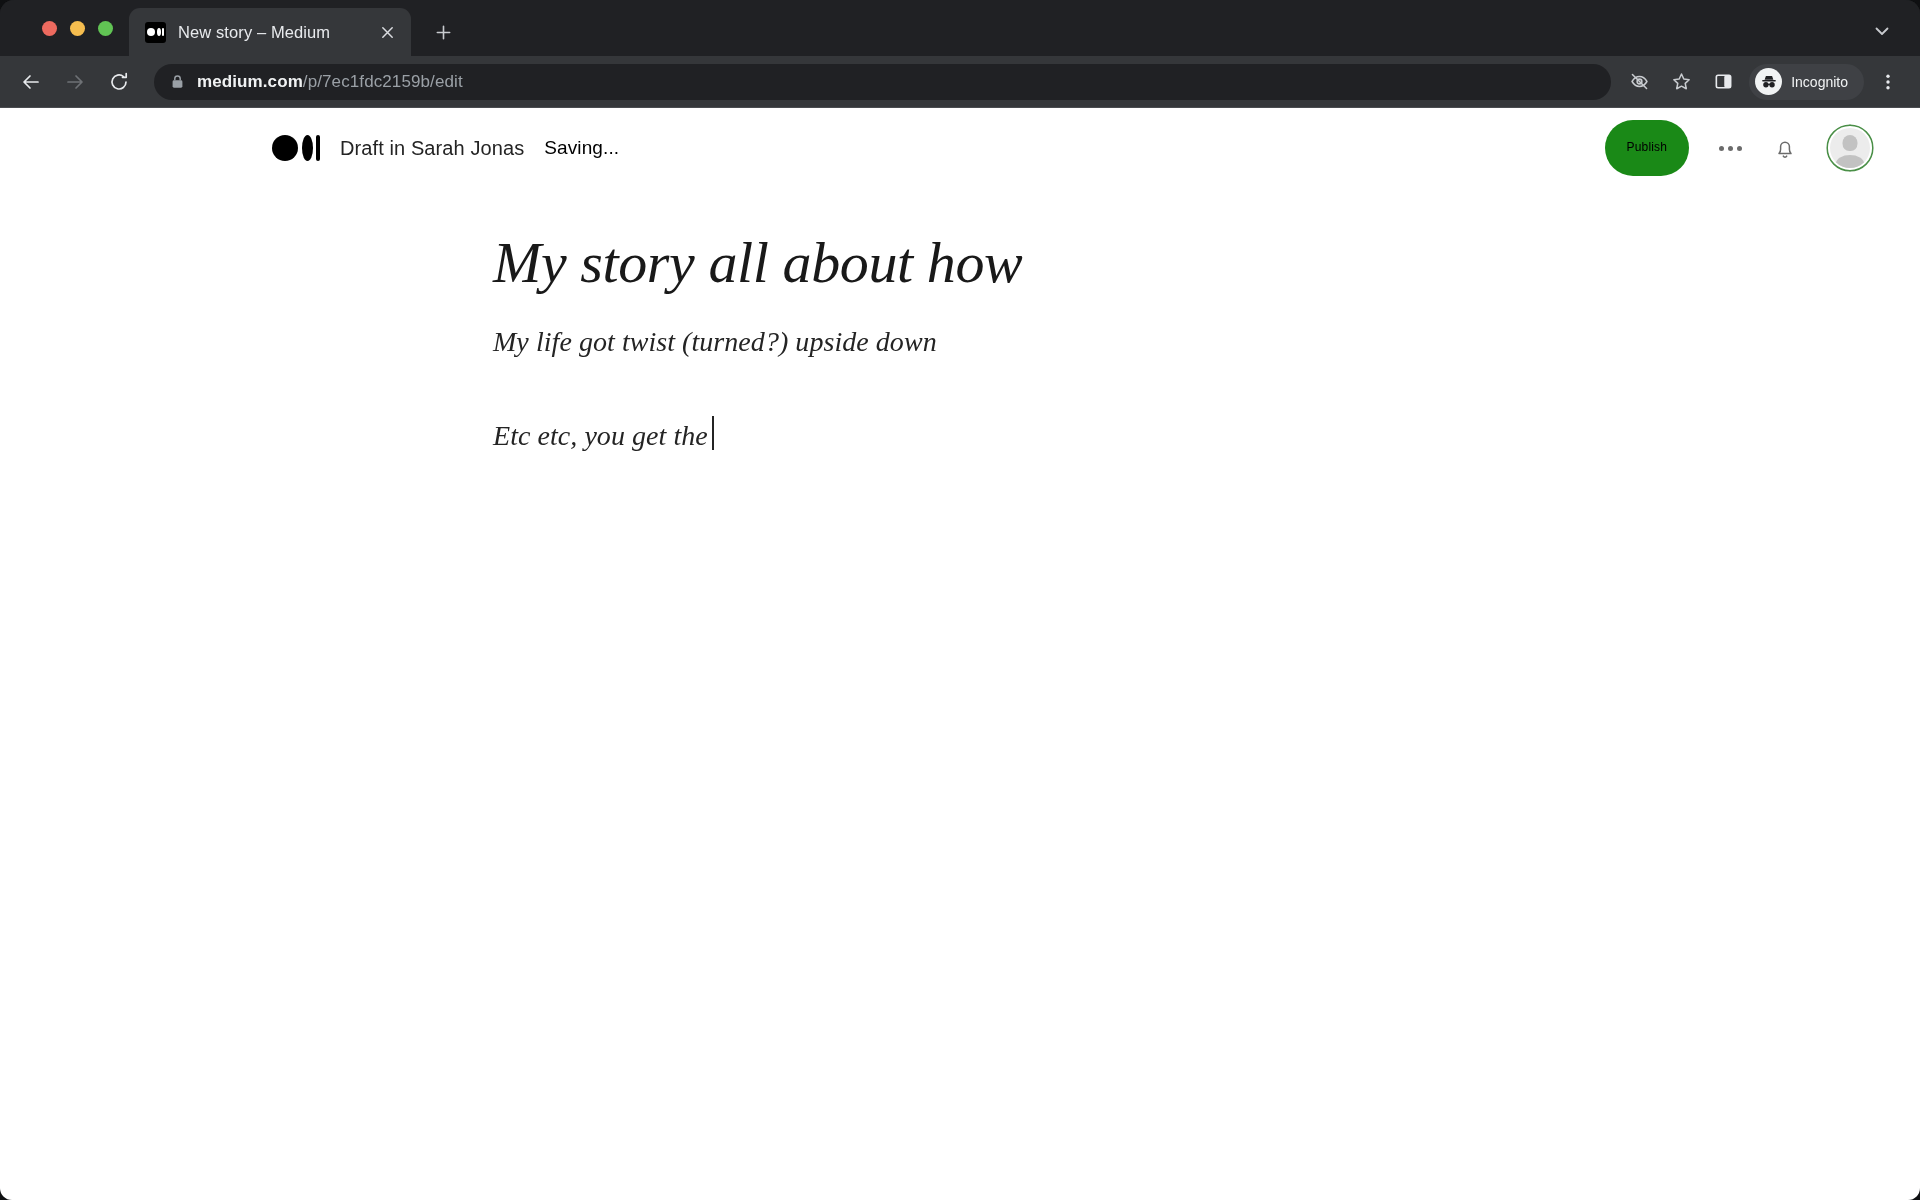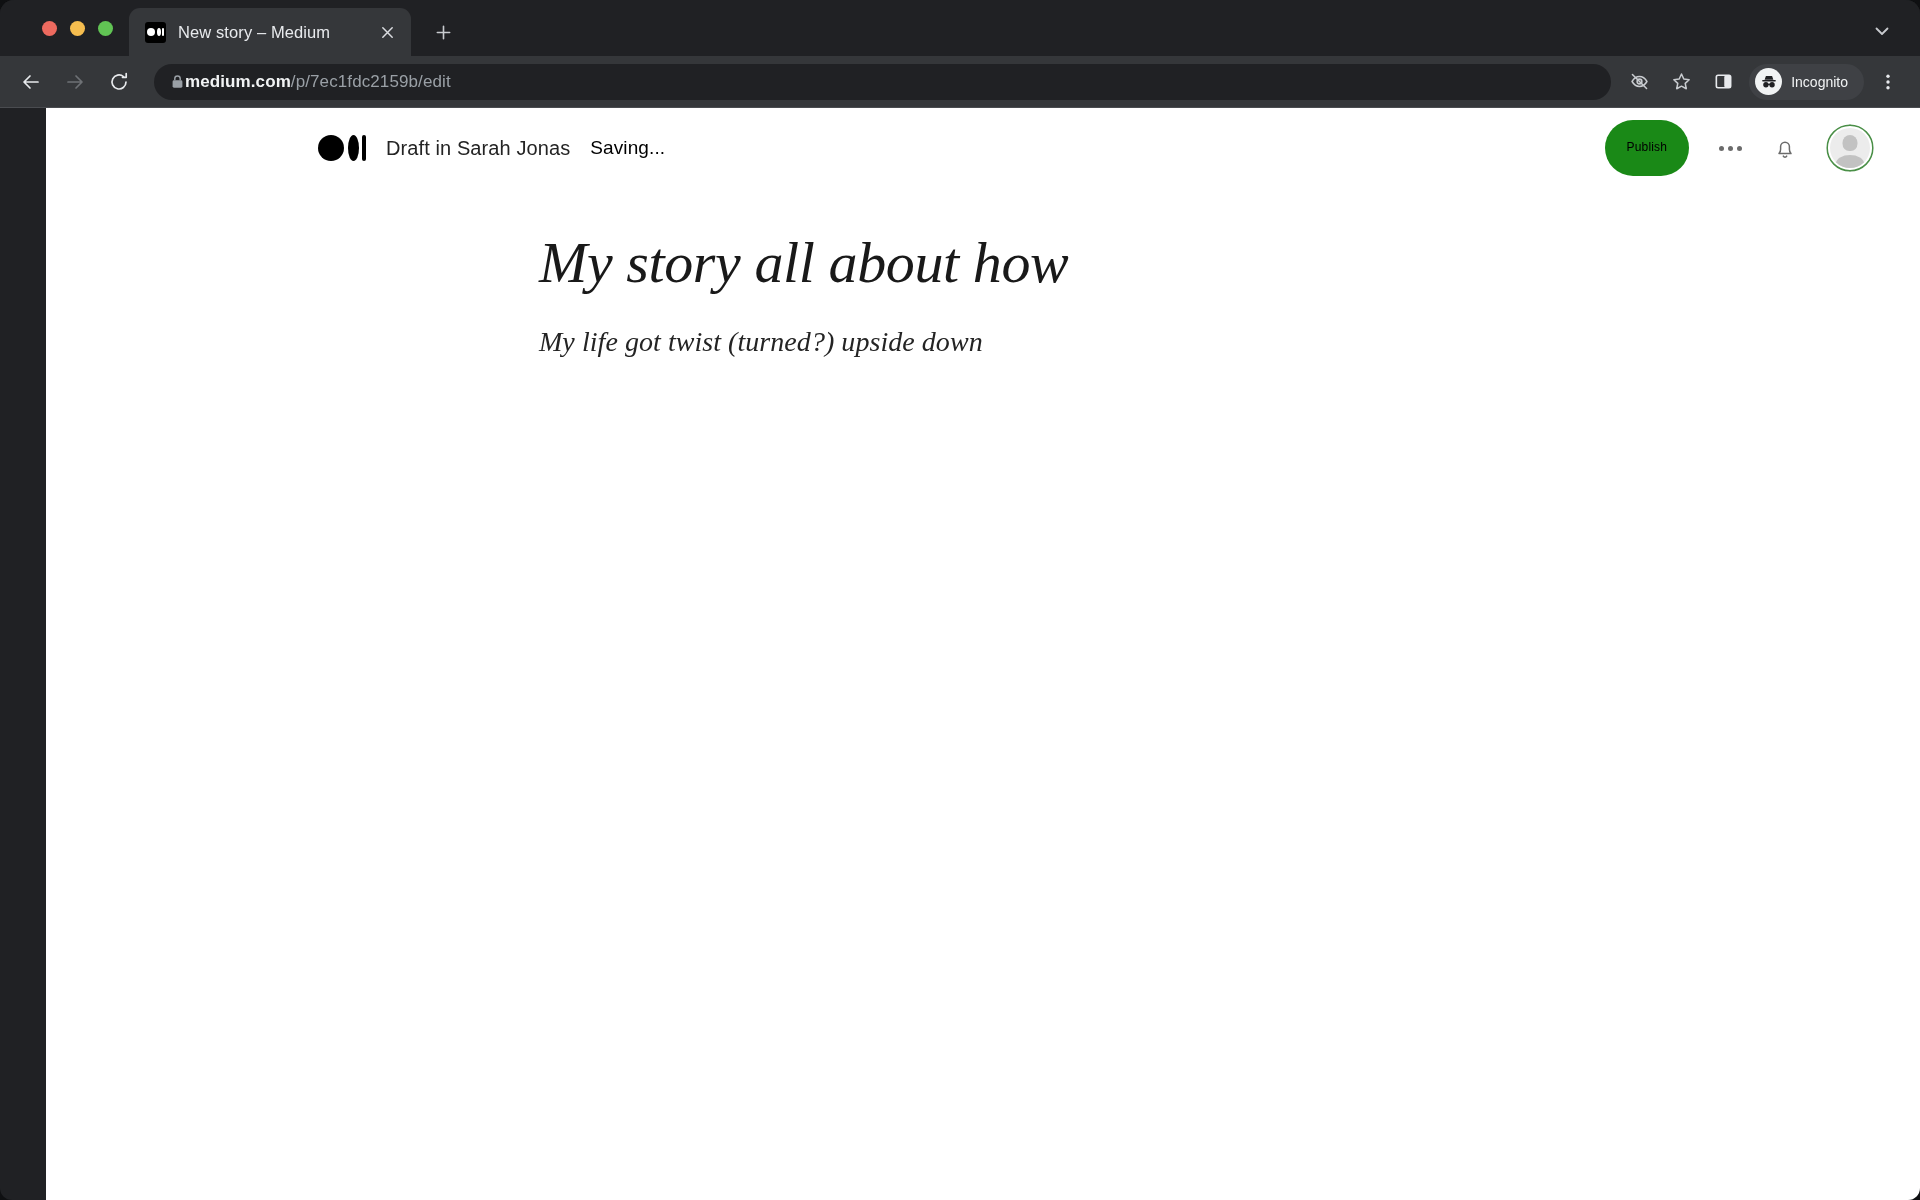--- a/index.html
+++ b/index.html
@@ -125,20 +125,21 @@
   .omnibox {
     flex: 1;
     height: 36px;
     background: #202124;
     border-radius: 18px;
     margin-left: 12px;
     margin-right: 6px;
     display: flex;
     align-items: center;
     padding: 8px 16px;
+    gap: 12px;
     min-width: 0;
   }
   .lock svg { width: 15px; height: 15px; display:block; }
   .url {
     font-size: 17px;
     color: #9aa0a6;
     white-space: nowrap;
     overflow: hidden;
     letter-spacing: .1px;
   }
@@ -178,21 +179,20 @@
     margin-left: 4px;
   }
   .menu-btn svg { width: 18px; height: 18px; }
 
   
   .viewport {
     flex: 1;
     background: #ffffff;
     position: relative;
     overflow: hidden;
-    margin-left: 46px;
   }
 
   
   .medium-header {
     height: 80px;
     display: flex;
     align-items: center;
     padding: 0 40px 0 0;
     position: relative;
   }
@@ -480,16 +480,20 @@
             <div class="av-head"></div>
             <div class="av-body"></div>
           </div>
         </div>
       </div>
     </div>
 
     <div class="editor">
       <h1 class="story-title">My story all about how</h1>
       <p class="story-sub">My life got twist (turned?) upside down</p>
+      <p class="story-para">
+          <span>Etc etc, you get the</span>
+          <span class="caret"></span>
+        </p>
     </div>
 
   </div>
 </div>
 
 </body></html>

